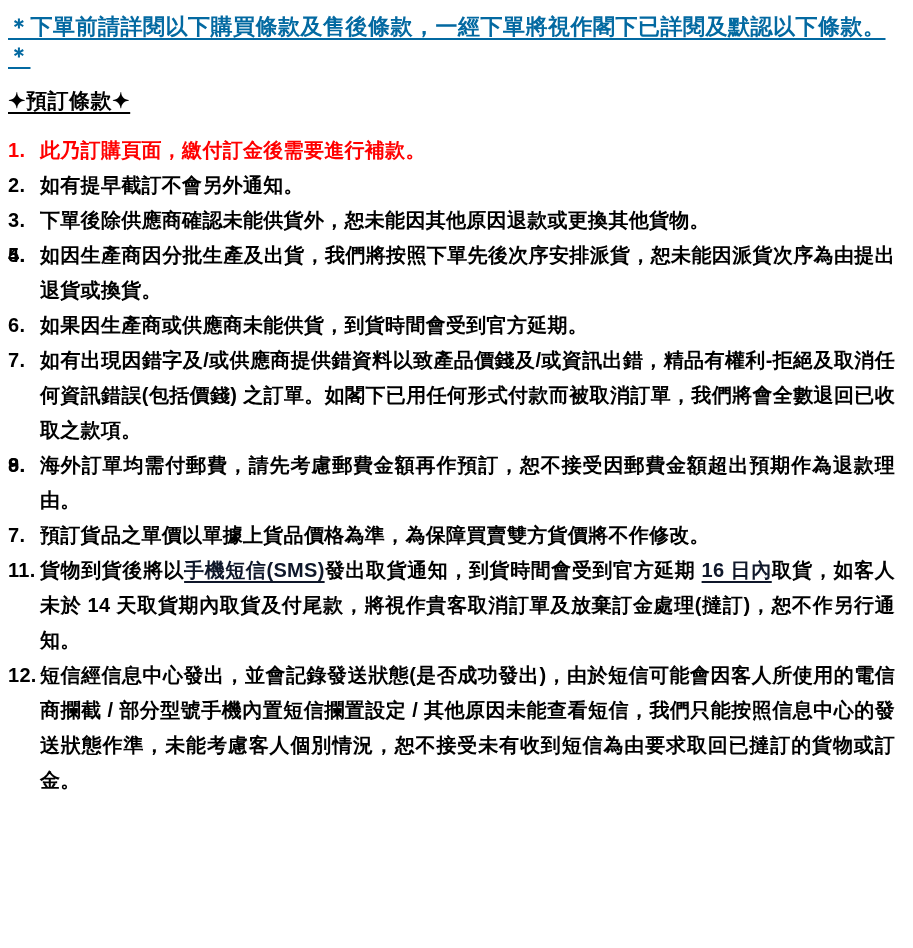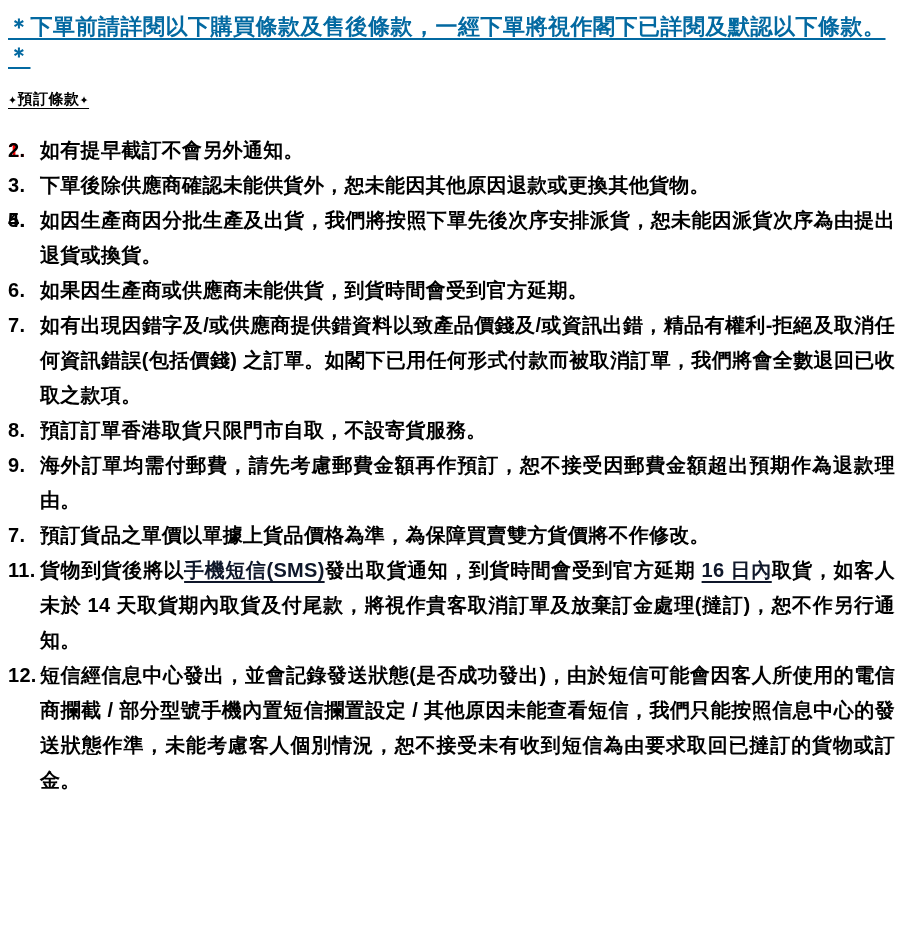--- a/index.html
+++ b/index.html
@@ -18,26 +18,25 @@
     color: #0369a1;
     font-size: 22px;
     line-height: 29px;
     text-decoration: underline;
     text-underline-offset: 4px;
     letter-spacing: 0.5px;
   }
 
   .section-title {
     margin-top: 17px;
-    font-size: 15px;
+    font-size: 21px;
     line-height: 27px;
     text-decoration: underline;
     text-underline-offset: 4px;
     letter-spacing: 0.5px;
-    font-family: Liberation Mono, monospace;
   }
 
   ol.terms {
     list-style: none;
     margin-top: 19px;
     font-size: 20px;
     line-height: 35px;
   }
   ol.terms li {
     position: relative;
@@ -67,20 +66,21 @@
 <div class="doc">
 
   <div class="notice">＊下單前請詳閱以下購買條款及售後條款，一經下單將視作閣下已詳閱及默認以下條款。＊</div>
 
   <div class="section-title">✦預訂條款✦</div>
 
   <ol class="terms">
 
     <li class="red-item">
       <span class="num">1.</span>
+      <span>此乃訂購頁面，繳付訂金後需要進行補款。</span>
     </li>
 
     <li>
       <span class="num">2.</span>
       <span>如有提早截訂不會另外通知。</span>
     </li>
 
     <li>
       <span class="num">3.</span>
       <span>下單後除供應商確認未能供貨外，恕未能因其他原因退款或更換其他貨物。</span>
@@ -100,21 +100,20 @@
       <span>如果因生產商或供應商未能供貨，到貨時間會受到官方延期。</span>
     </li>
 
     <li>
       <span class="num">7.</span>
       <span>如有出現因錯字及/或供應商提供錯資料以致產品價錢及/或資訊出錯，精品有權利-拒絕及取消任何資訊錯誤(包括價錢) 之訂單。如閣下已用任何形式付款而被取消訂單，我們將會全數退回已收取之款項。</span>
     </li>
 
     <li>
       <span class="num">8.</span>
-      <span>預訂訂單香港取貨只限門市自取，不設寄貨服務。</span>
     </li>
 
     <li>
       <span class="num">9.</span>
       <span>海外訂單均需付郵費，請先考慮郵費金額再作預訂，恕不接受因郵費金額超出預期作為退款理由。</span>
     </li>
 
     <li>
       <span class="num">7.</span>
       <span>預訂貨品之單價以單據上貨品價格為準，為保障買賣雙方貨價將不作修改。</span>

